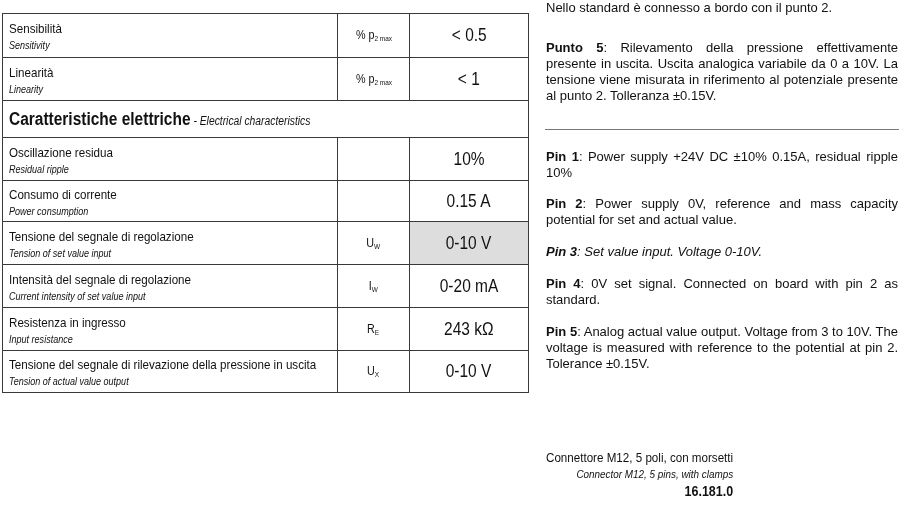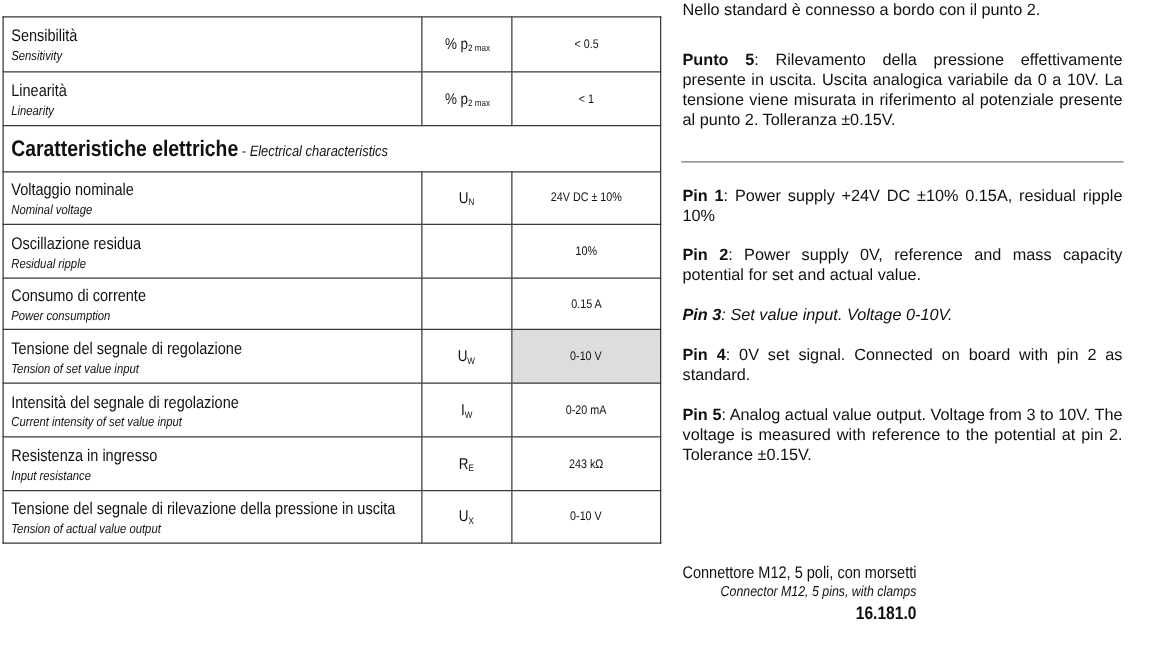--- a/index.html
+++ b/index.html
@@ -16,21 +16,21 @@
   }
   .spec-table col.c1 { width: 335px; }
   .spec-table col.c2 { width: 72px; }
   .spec-table col.c3 { width: 119px; }
   .label-cell { padding: 3px 0 0 6px !important; }
   .it-main { display: block; font-size: 13.5px; line-height: 16px; transform: scaleX(0.86); transform-origin: left; white-space: nowrap; color: #111; }
   .en-sub { display: block; font-size: 10.5px; font-style: italic; line-height: 16px; transform: scaleX(0.86); transform-origin: left; white-space: nowrap; color: #111; }
   .sym-cell { text-align: center; font-size: 12.5px; }
   .sym { display: inline-block; transform: scaleX(0.86); }
   .sym sub { font-size: 7.5px; vertical-align: -2px; }
-  .val-cell { text-align: center; font-size: 10px; }
+  .val-cell { text-align: center; font-size: 18px; }
   .val { display: inline-block; transform: scaleX(0.86); }
   .val-cell.hl { background: #dddddd; }
   .section-cell { padding: 0 0 0 6px !important; margin-top: 15px; }
   .section-title { font-size: 18px; font-weight: bold; display: inline-block; transform: scaleX(0.86); transform-origin: left; white-space: nowrap; }
   .section-sub { font-size: 12px; font-style: italic; font-weight: normal; }
 
   
   .right-col { position: absolute; left: 546px; top: 0; width: 352px; font-family: "Liberation Sans", sans-serif; font-size: 13px; line-height: 16px; color: #111; }
   .para { margin: 0; text-align: justify; }
   .para b { font-weight: bold; }
@@ -65,28 +65,20 @@
       </td>
       <td class="sym-cell"><span class="sym"><span>% p</span><sub>2 max</sub></span></td>
       <td class="val-cell"><span class="val">&lt; 1</span></td>
     </tr>
     <tr style="height:37px">
       <td colspan="3" class="section-cell">
         <span class="section-title"><span>Caratteristiche elettriche</span><span class="section-sub"> - Electrical characteristics</span></span>
       </td>
     </tr>
 
-    <tr style="height:42px">
-      <td class="label-cell">
-        <span class="it-main">Voltaggio nominale</span>
-        <span class="en-sub">Nominal voltage</span>
-      </td>
-      <td class="sym-cell"><span class="sym"><span>U</span><sub>N</sub></span></td>
-      <td class="val-cell"><span class="val">24V DC ± 10%</span></td>
-    </tr>
     <tr style="height:43px">
       <td class="label-cell">
         <span class="it-main">Oscillazione residua</span>
         <span class="en-sub">Residual ripple</span>
       </td>
       <td class="sym-cell"><span class="sym"><span></span><sub></sub></span></td>
       <td class="val-cell"><span class="val">10%</span></td>
     </tr>
     <tr style="height:41px">
       <td class="label-cell">

